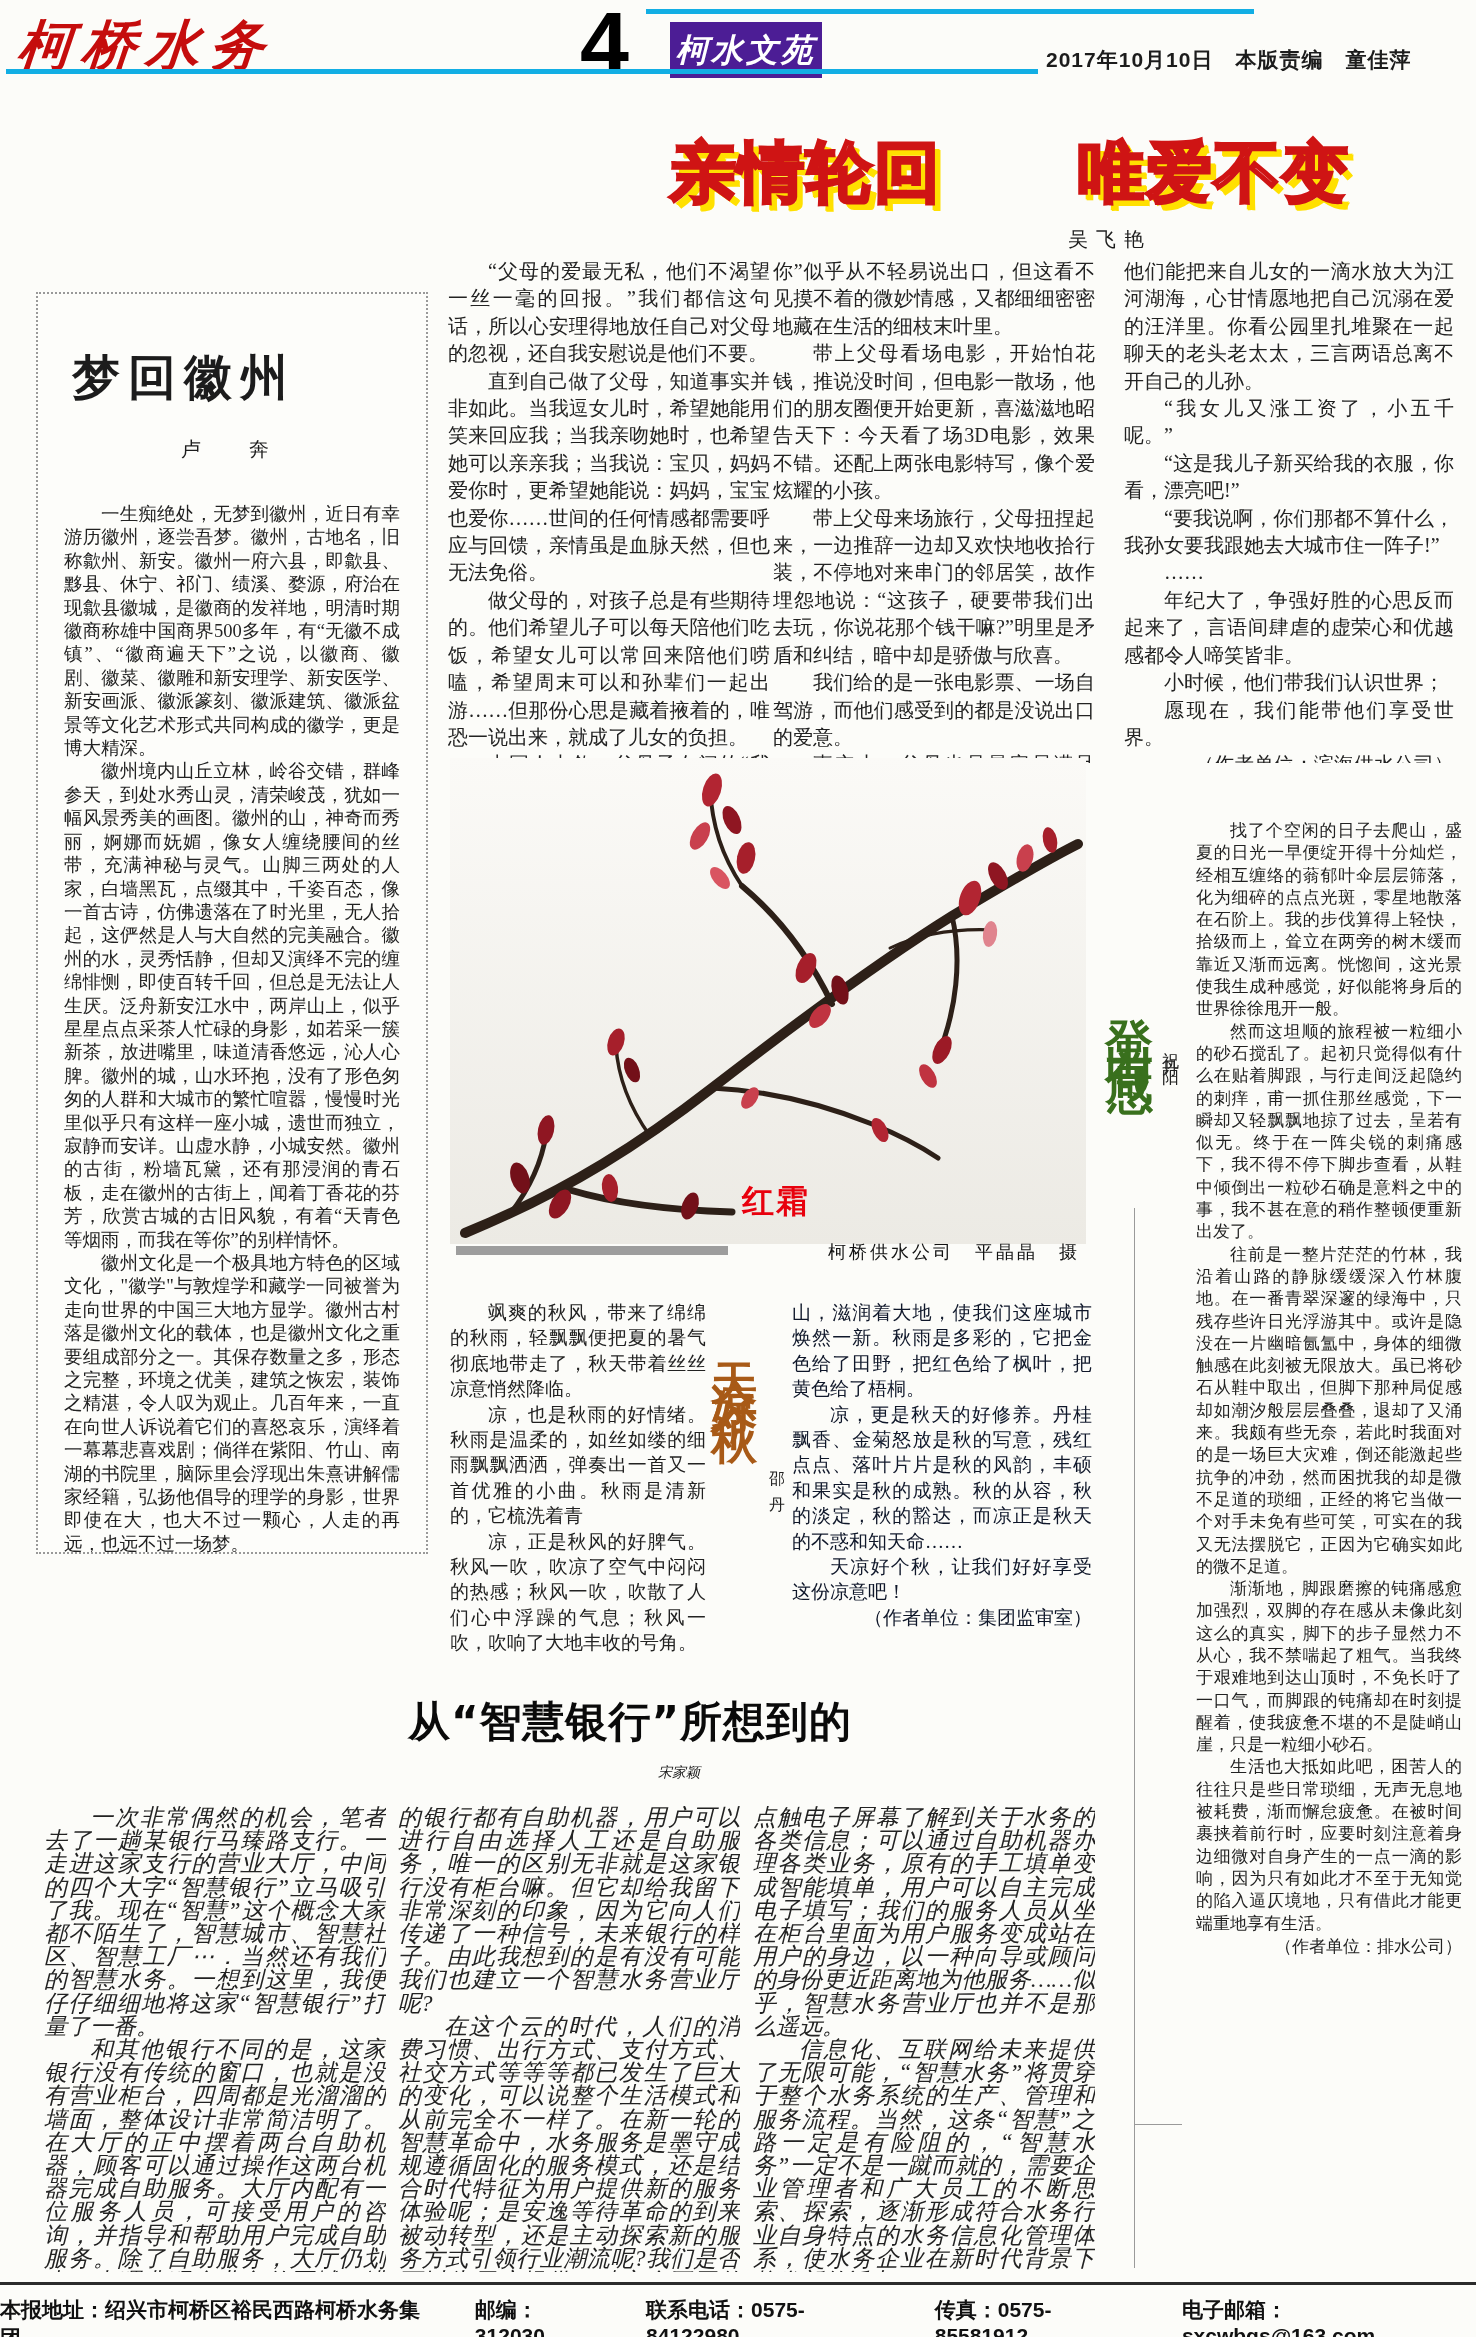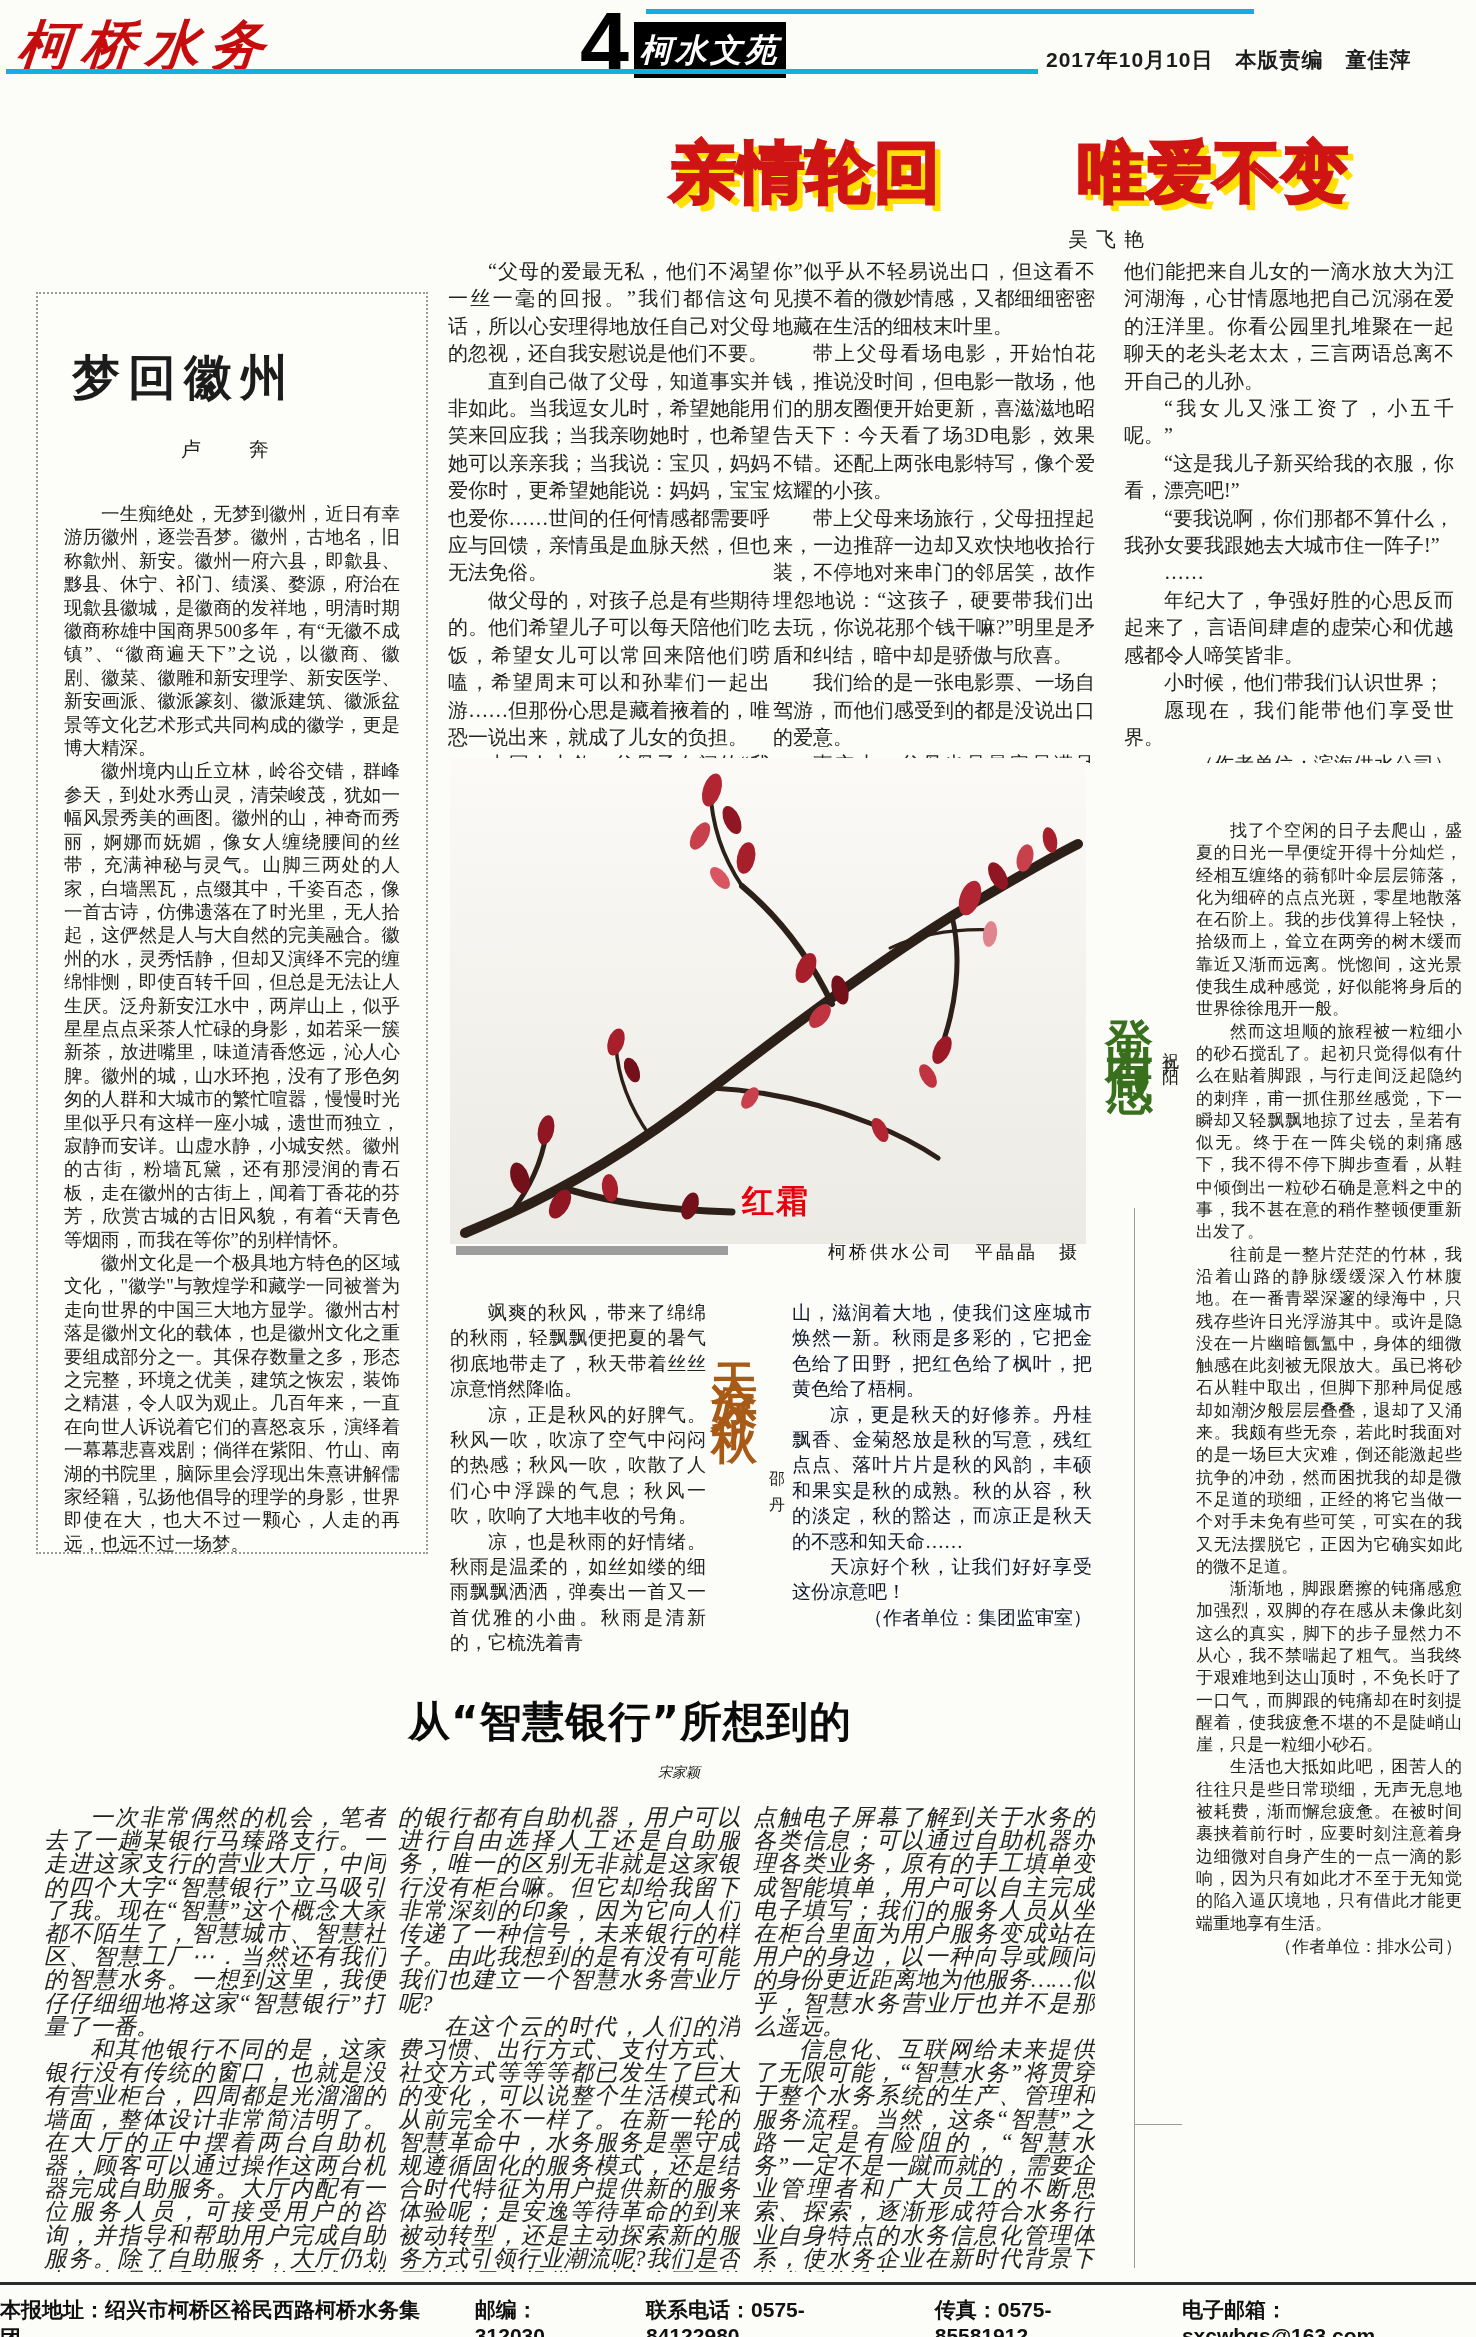--- a/index.html
+++ b/index.html
@@ -4,21 +4,21 @@
 <style>
   html,body{margin:0;padding:0;}
   body{width:1476px;height:2337px;position:relative;background:#fcfcf9;
        font-family:"Liberation Serif",serif;color:#1c1c1c;overflow:hidden;}
   .abs{position:absolute;}
   
   .masthead{left:18px;top:10px;font-size:54px;font-weight:bold;font-style:italic;
     color:#c50d0d;font-family:"DejaVu Serif",serif;letter-spacing:10px;transform:skewX(-5deg);}
   .pagenum{left:580px;top:-8px;font-size:88px;font-weight:900;color:#000;
     font-family:"Liberation Sans",sans-serif;}
-  .titlebox{left:634px;top:22px;width:152px;height:56px;background:#000000;color:#fff;
+  .titlebox{left:670px;top:22px;width:152px;height:56px;background:#4c1d95;color:#fff;
     font-size:32px;font-weight:bold;font-style:italic;text-align:center;line-height:56px;
     letter-spacing:3px;font-family:"DejaVu Serif",serif;}
   .topcyan{left:646px;top:9px;width:608px;height:5px;background:#12aee4;}
   .blueline{left:6px;top:69px;width:1032px;height:5px;background:#12aee4;}
   .dateline{left:1046px;top:46px;font-size:21px;font-weight:bold;
     font-family:"Liberation Sans",sans-serif;letter-spacing:1px;}
   
   .headline{left:560px;top:128px;width:900px;text-align:center;font-size:66px;font-weight:900;
     font-family:"DejaVu Sans",sans-serif;color:#fff;letter-spacing:2px;
     -webkit-text-stroke:3px #cf1414;
@@ -183,22 +183,22 @@
     <p>找了个空闲的日子去爬山，盛夏的日光一早便绽开得十分灿烂，经相互缠络的蓊郁叶伞层层筛落，化为细碎的点点光斑，零星地散落在石阶上。我的步伐算得上轻快，拾级而上，耸立在两旁的树木缓而靠近又渐而远离。恍惚间，这光景使我生成种感觉，好似能将身后的世界徐徐甩开一般。</p>
     <p>然而这坦顺的旅程被一粒细小的砂石搅乱了。起初只觉得似有什么在贴着脚跟，与行走间泛起隐约的刺痒，甫一抓住那丝感觉，下一瞬却又轻飘飘地掠了过去，呈若有似无。终于在一阵尖锐的刺痛感下，我不得不停下脚步查看，从鞋中倾倒出一粒砂石确是意料之中的事，我不甚在意的稍作整顿便重新出发了。</p>
     <p>往前是一整片茫茫的竹林，我沿着山路的静脉缓缓深入竹林腹地。在一番青翠深邃的绿海中，只残存些许日光浮游其中。或许是隐没在一片幽暗氤氲中，身体的细微触感在此刻被无限放大。虽已将砂石从鞋中取出，但脚下那种局促感却如潮汐般层层叠叠，退却了又涌来。我颇有些无奈，若此时我面对的是一场巨大灾难，倒还能激起些抗争的冲劲，然而困扰我的却是微不足道的琐细，正经的将它当做一个对手未免有些可笑，可实在的我又无法摆脱它，正因为它确实如此的微不足道。</p>
     <p>渐渐地，脚跟磨擦的钝痛感愈加强烈，双脚的存在感从未像此刻这么的真实，脚下的步子显然力不从心，我不禁喘起了粗气。当我终于艰难地到达山顶时，不免长吁了一口气，而脚跟的钝痛却在时刻提醒着，使我疲惫不堪的不是陡峭山崖，只是一粒细小砂石。</p>
     <p>生活也大抵如此吧，困苦人的往往只是些日常琐细，无声无息地被耗费，渐而懈怠疲惫。在被时间裹挟着前行时，应要时刻注意着身边细微对自身产生的一点一滴的影响，因为只有如此才不至于无知觉的陷入逼仄境地，只有借此才能更端重地享有生活。</p>
     <p class="credit">（作者单位：排水公司）</p>
   </div>
 
 <div class="abs tl-col1 coltext">
     <p>飒爽的秋风，带来了绵绵的秋雨，轻飘飘便把夏的暑气彻底地带走了，秋天带着丝丝凉意悄然降临。</p>
+    <p>凉，也是秋雨的好情绪。秋雨是温柔的，如丝如缕的细雨飘飘洒洒，弹奏出一首又一首优雅的小曲。秋雨是清新的，它梳洗着青</p>
     <p>凉，正是秋风的好脾气。秋风一吹，吹凉了空气中闷闷的热感；秋风一吹，吹散了人们心中浮躁的气息；秋风一吹，吹响了大地丰收的号角。</p>
-    <p>凉，也是秋雨的好情绪。秋雨是温柔的，如丝如缕的细雨飘飘洒洒，弹奏出一首又一首优雅的小曲。秋雨是清新的，它梳洗着青</p>
   </div>
 <div class="abs tl-title">天凉好个秋</div>
 <div class="abs tl-author">邵丹</div>
 <div class="abs tl-col2 coltext">
     <p class="cont">山，滋润着大地，使我们这座城市焕然一新。秋雨是多彩的，它把金色给了田野，把红色给了枫叶，把黄色给了梧桐。</p>
     <p>凉，更是秋天的好修养。丹桂飘香、金菊怒放是秋的写意，残红点点、落叶片片是秋的风韵，丰硕和果实是秋的成熟。秋的从容，秋的淡定，秋的豁达，而凉正是秋天的不惑和知天命……</p>
     <p>天凉好个秋，让我们好好享受这份凉意吧！</p>
     <p class="credit">（作者单位：集团监审室）</p>
   </div>
 

